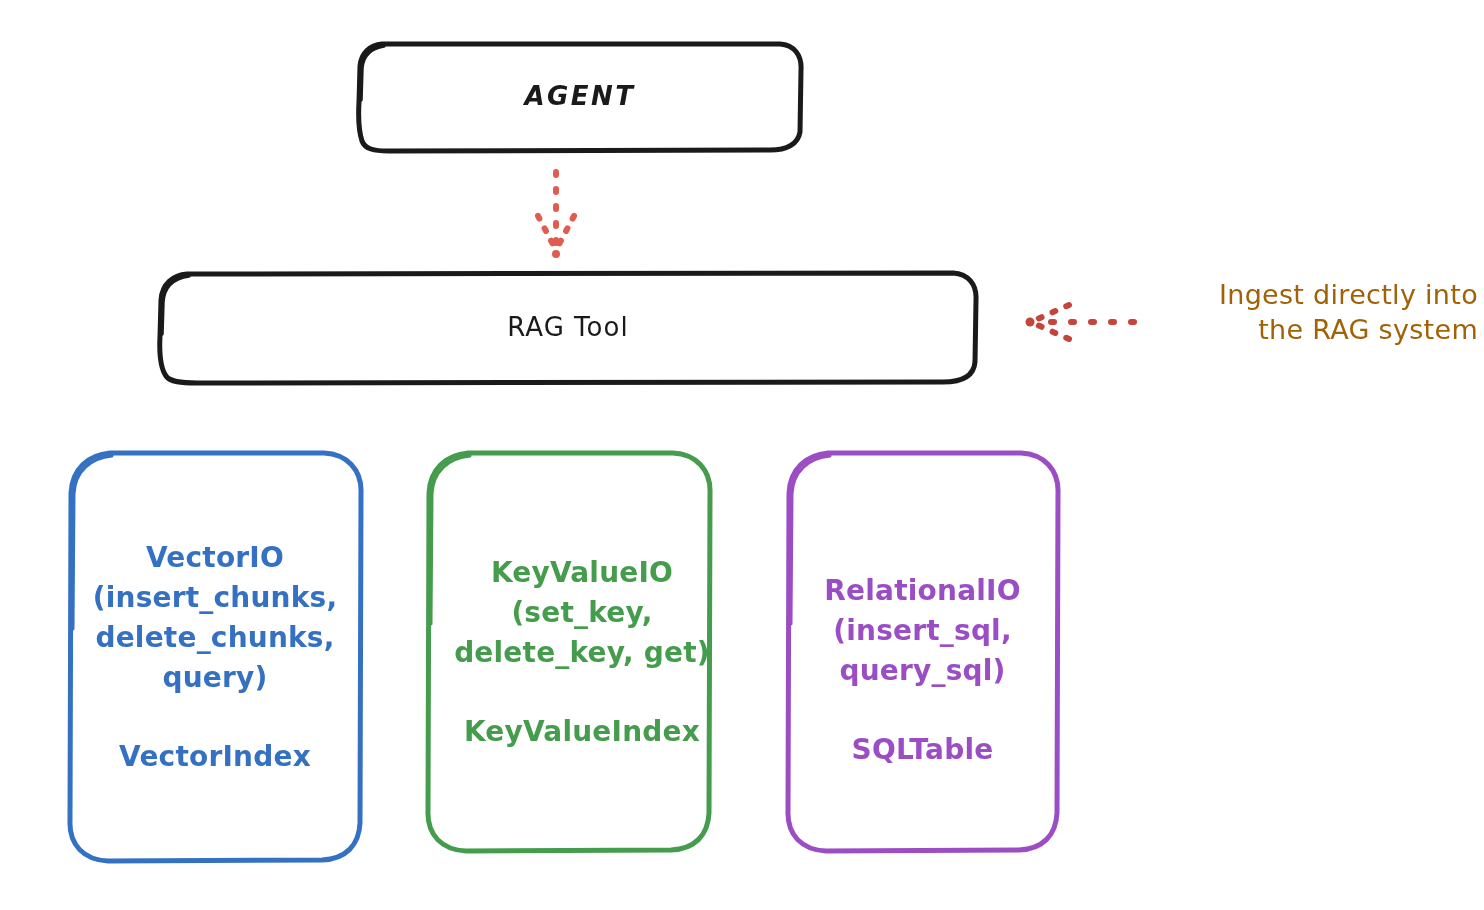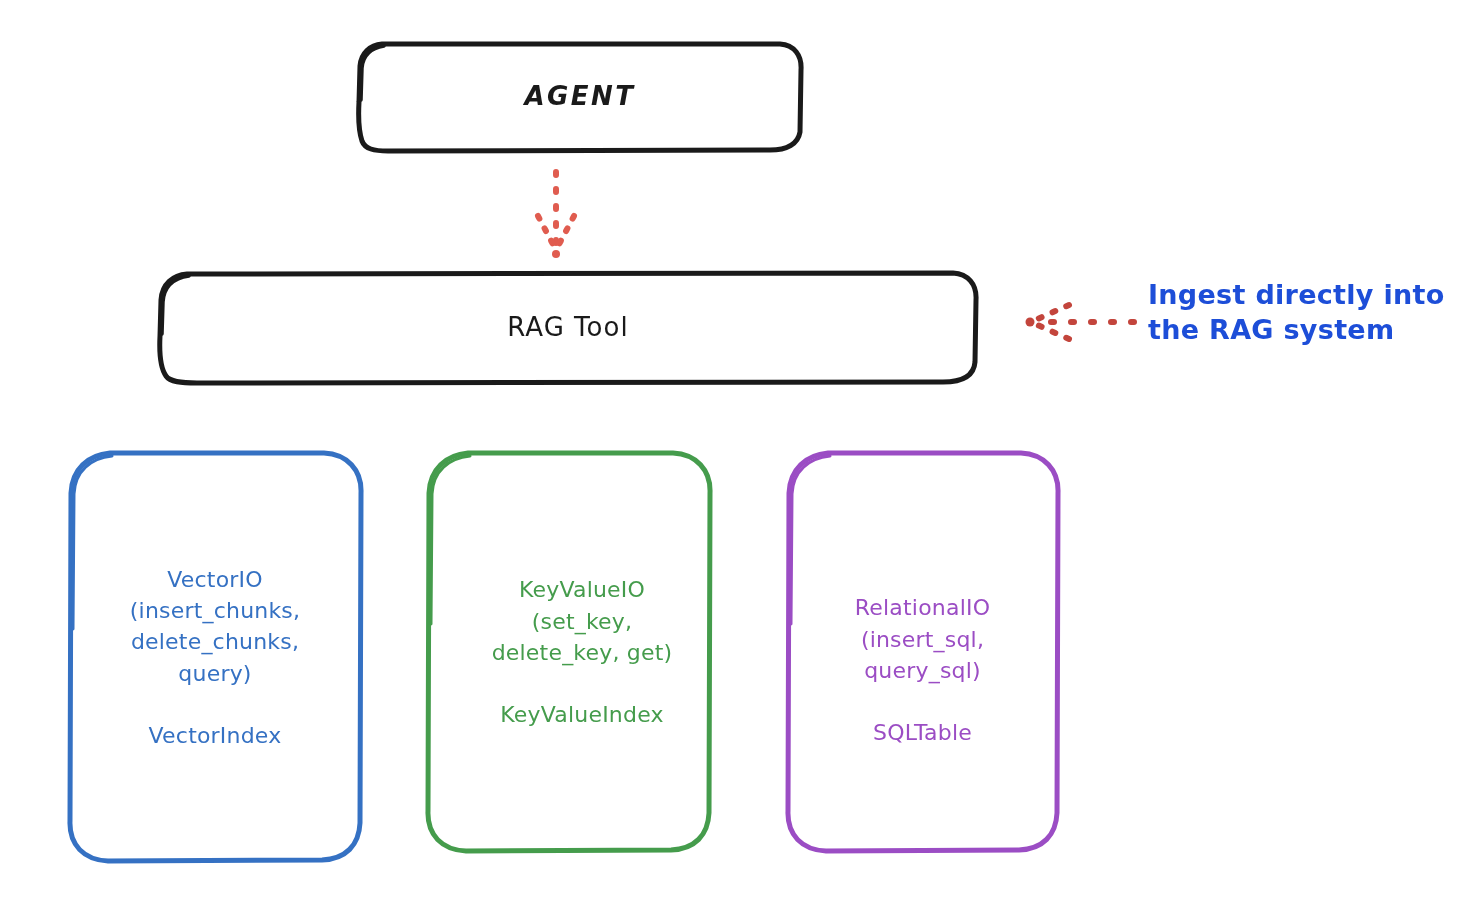--- a/index.html
+++ b/index.html
@@ -69,22 +69,22 @@
     font-family: "DejaVu Sans", sans-serif;
     font-size: 26px;
     font-weight: 500;
     color: #1a1a1a;
     letter-spacing: 1px;
   }
 
   
   .store-node .node-label {
     font-family: "DejaVu Sans", sans-serif;
-    font-size: 22px;
-    font-weight: 400;
+    font-size: 28px;
+    font-weight: 700;
     line-height: 1.42;
     letter-spacing: 0.2px;
   }
   #vector-node {
     left: 66px;
     top: 449px;
     width: 298px;
     height: 417px;
   }
   #vector-node .node-label { color: #3571C3; }
@@ -112,26 +112,26 @@
     top: 0;
     width: 1484px;
     height: 910px;
     pointer-events: none;
   }
   #ingest-annotation {
     position: absolute;
     left: 1148px;
     top: 278px;
     width: 330px;
-    color: #1d4ed8;
+    color: #a16207;
     font-family: "DejaVu Sans", sans-serif;
     font-size: 27px;
-    font-weight: 700;
+    font-weight: 400;
     line-height: 1.28;
-    text-align: left;
+    text-align: right;
     white-space: pre-line;
     letter-spacing: 0.3px;
   }
 </style>
 </head>
 <body>
 
 <div id="canvas">
 
   <div class="node" id="agent-node">

